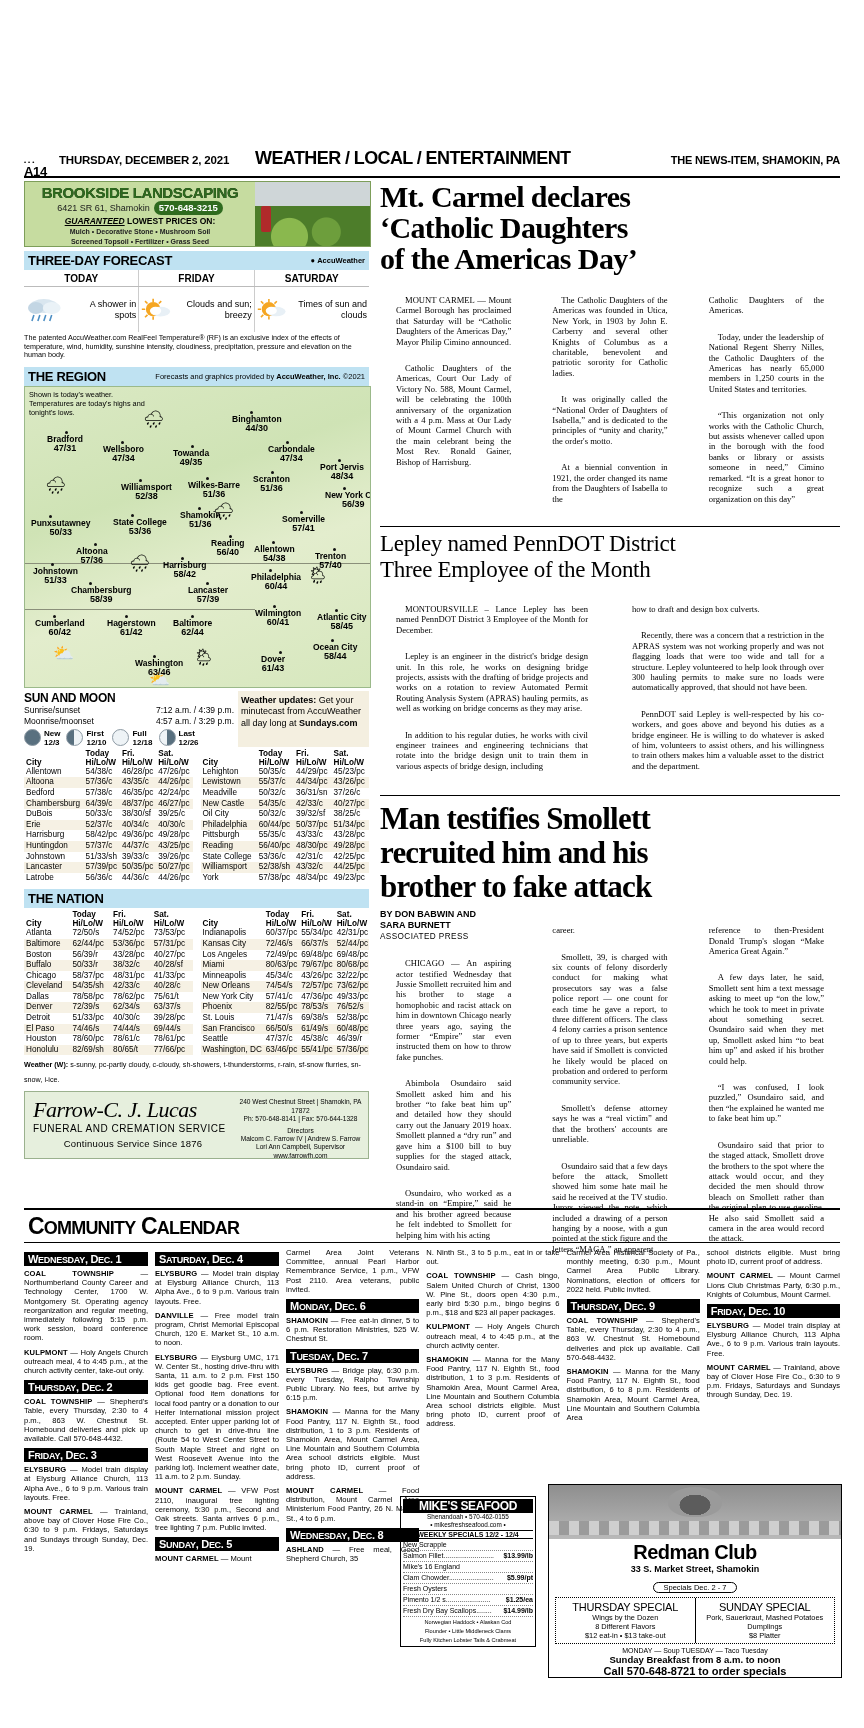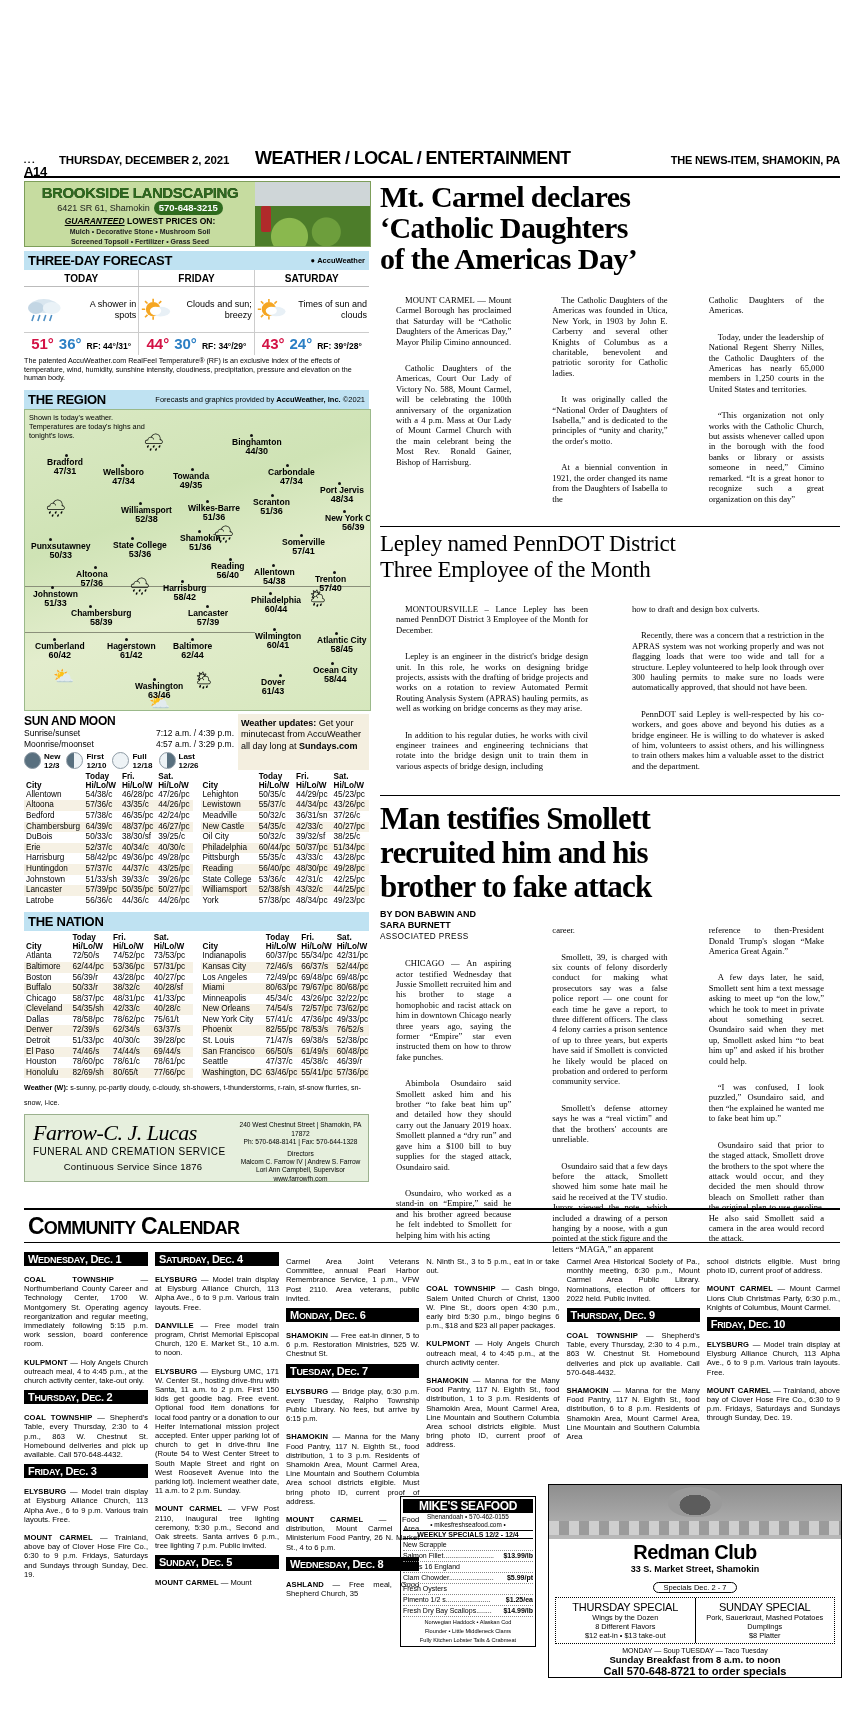--- a/index.html
+++ b/index.html
@@ -117,21 +117,21 @@
   .ccwrap{position:absolute;left:24px;top:1208px;width:816px;}
   .cc-rule{border-top:2px solid #000;}
   .cc-title{font-family:"Liberation Sans",sans-serif;font-weight:bold;font-size:23px;letter-spacing:-.8px;padding:3px 0 2px 4px;}
   .cc-title .sm2{font-size:18px;}
   .cc-rule2{border-top:1px solid #000;}
   .ccgrid{display:flex;gap:7px;padding-top:5px;}
   .cccol{width:124px;}
   .cccol.wide{width:auto;flex:1;}
   .daybar{background:#000;color:#fff;font-weight:bold;font-size:11px;letter-spacing:-.3px;padding:1px 4px;margin:4px 0 3px;}
   .daybar .sm2{font-size:9px;}
-  .cce{font-size:7.6px;line-height:9.2px;text-align:justify;margin-bottom:5px;margin-top:9px;}
+  .cce{font-size:7.6px;line-height:9.2px;text-align:justify;margin-bottom:5px;}
   .cce b{font-weight:bold;letter-spacing:.1px;}
 
   
   .ad-mike{border:1px solid #000;padding:2px;font-size:7px;}
   .ad-mike .t{background:#000;color:#fff;font-weight:bold;font-size:12px;text-align:center;letter-spacing:-.4px;}
   .ad-mike .a{text-align:center;font-size:6.4px;line-height:8px;}
   .ad-mike .sp{font-weight:bold;font-size:7px;text-align:center;border-top:1px solid #000;border-bottom:1px solid #000;margin:1px 0;}
   .ad-mike .it{display:flex;justify-content:space-between;font-size:7px;line-height:10px;border-bottom:1px dotted #888;}
   .ad-mike .it .p{font-weight:bold;}
   .ad-mike .ft{font-size:5.6px;line-height:7px;text-align:center;margin-top:2px;}
@@ -216,37 +216,20 @@
           <circle cx="15" cy="14" r="9" fill="#f5a623"></circle>
           <g stroke="#f5a623" stroke-width="2">
               <path d="M15 1v4M15 23v4M1 14h4M25 14h4M5 4l3 3M25 4l-3 3M5 24l3-3"></path>
             </g>
           <ellipse cx="24" cy="17" rx="12" ry="6" fill="#e8f0f6"></ellipse>
             <ellipse cx="18" cy="16" rx="7" ry="5" fill="#fff"></ellipse>
         </svg>
         <div class="desc">Times of sun and clouds</div>
       </div>
     </div>
-    <div class="tmprow">
-      <div class="tmp">
-        <span class="hi">51°</span>
-        <span class="lo">36°</span>
-        <span class="rf">RF: 44°/31°</span>
-      </div>
-      <div class="tmp">
-        <span class="hi">44°</span>
-        <span class="lo">30°</span>
-        <span class="rf">RF: 34°/29°</span>
-      </div>
-      <div class="tmp">
-        <span class="hi">43°</span>
-        <span class="lo">24°</span>
-        <span class="rf">RF: 39°/28°</span>
-      </div>
-    </div>
     <div class="fineprint">The patented AccuWeather.com RealFeel Temperature® (RF) is an exclusive index of the effects of temperature, wind, humidity, sunshine intensity, cloudiness, precipitation, pressure and elevation on the human body.</div>
 
     <div class="bar">
       <span>THE REGION</span>
       <span class="sub"><span>Forecasts and graphics provided by </span><b>AccuWeather, Inc.</b><span> ©2021</span></span>
     </div>
     <div class="mapbox" id="mapbox">
       <div class="mapnote">Shown is today's weather. Temperatures are today's highs and tonight's lows.</div>
       <div class="stateline" style="left:0;top:176px;width:345px;height:1px;"></div>
       <div class="stateline" style="left:0;top:222px;width:230px;height:1px;"></div>

